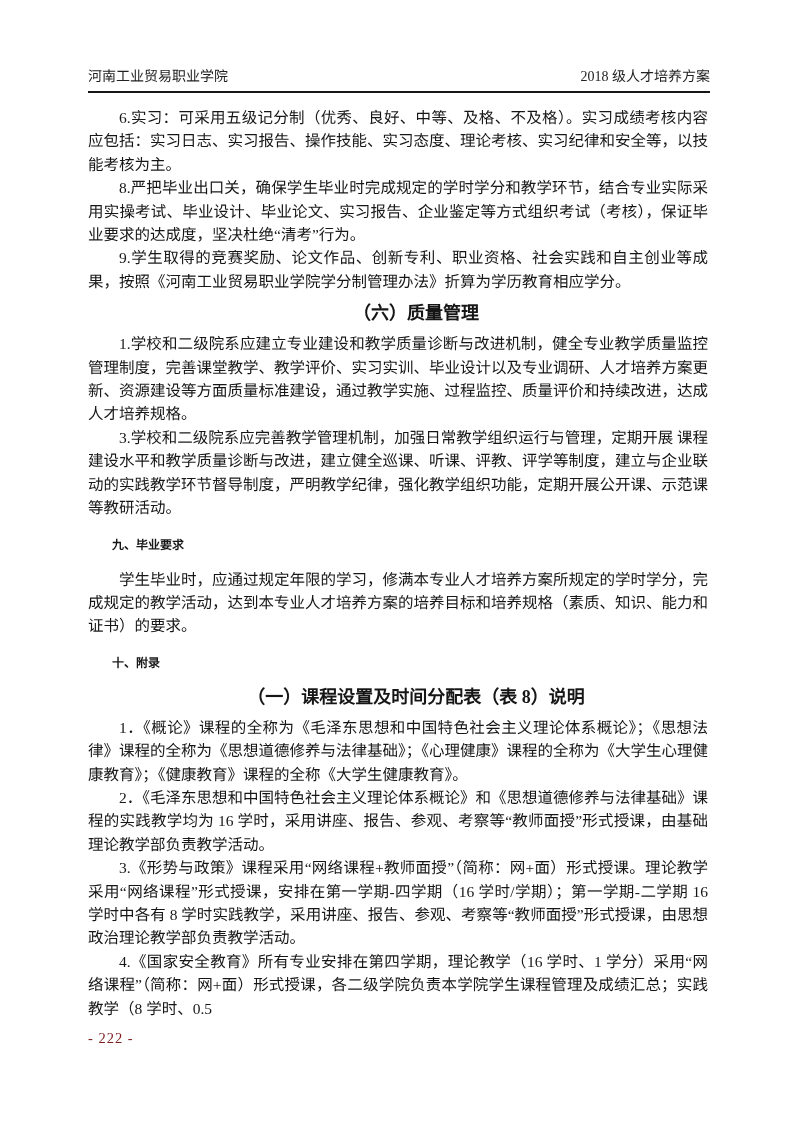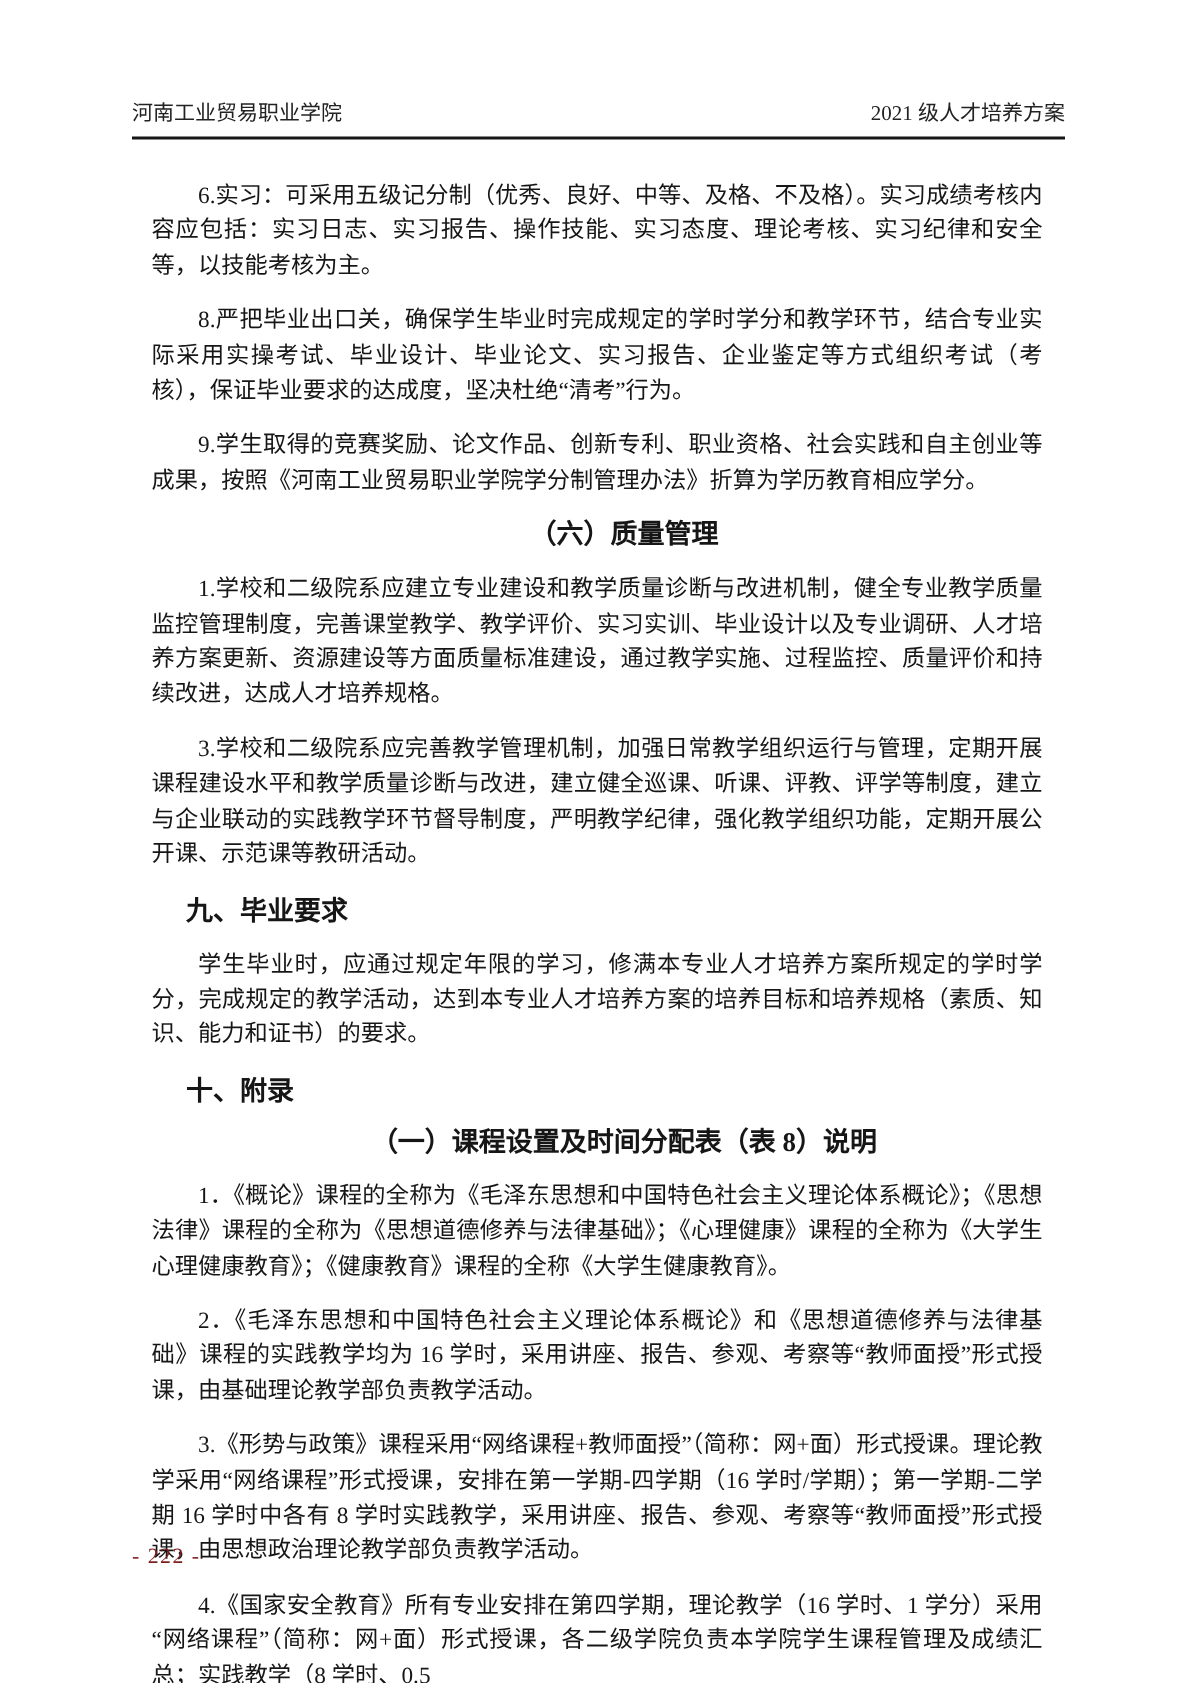--- a/index.html
+++ b/index.html
@@ -43,25 +43,25 @@
     top: 106px;
     left: 88px;
     width: 620px;
     font-size: 15.5px;
     line-height: 23.4px;
     text-align: justify;
     color: #161616;
   }
   .doc-body p.body-para {
     text-indent: 2em;
-    margin: 13px;
+    margin: 0;
   }
   .doc-body .heading-major {
     font-weight: bold;
-    font-size: 18px;
+    font-size: 12px;
     line-height: 24px;
     padding-left: 2em;
     margin: 13px 0 11px 0;
     text-align: left;
   }
   .doc-body .heading-sub {
     font-weight: bold;
     font-size: 18px;
     line-height: 23px;
     padding-left: 2em;
@@ -78,21 +78,21 @@
     letter-spacing: 1px;
   }
 </style>
 </head>
 <body>
 
 <div class="page">
 
   <header class="page-header">
     <span>河南工业贸易职业学院</span>
-    <span>2021 级人才培养方案</span>
+    <span>2018 级人才培养方案</span>
   </header>
 
   <div class="header-rule"></div>
 
   <main class="doc-body">
 
   <p class="body-para">6.实习：可采用五级记分制（优秀、良好、中等、及格、不及格）。实习成绩考核内容应包括：实习日志、实习报告、操作技能、实习态度、理论考核、实习纪律和安全等，以技能考核为主。</p>
       <p class="body-para">8.严把毕业出口关，确保学生毕业时完成规定的学时学分和教学环节，结合专业实际采用实操考试、毕业设计、毕业论文、实习报告、企业鉴定等方式组织考试（考核），保证毕业要求的达成度，坚决杜绝“清考”行为。</p>
       <p class="body-para">9.学生取得的竞赛奖励、论文作品、创新专利、职业资格、社会实践和自主创业等成果，按照《河南工业贸易职业学院学分制管理办法》折算为学历教育相应学分。</p>
       <h3 class="heading-sub">（六）质量管理</h3>

